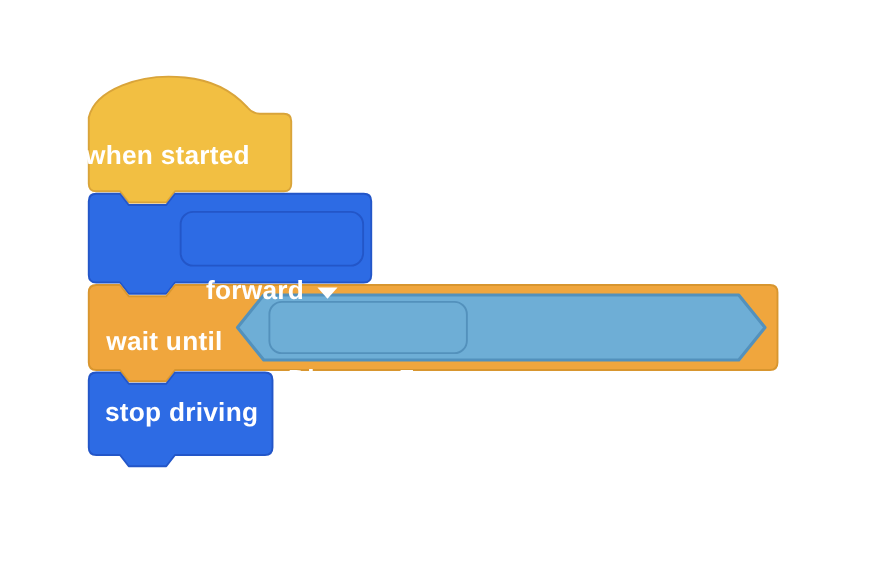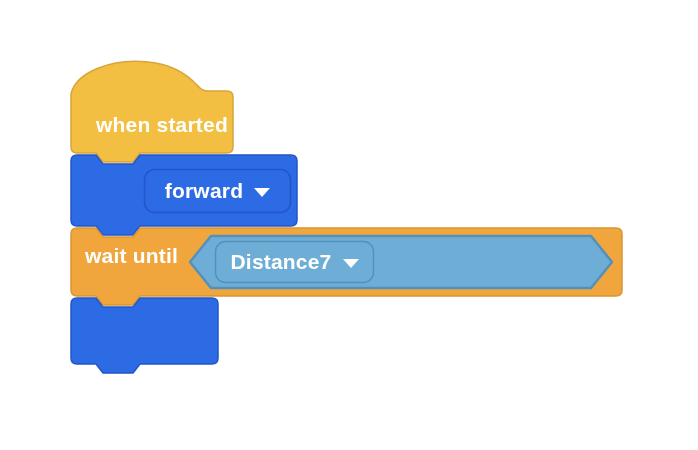--- a/index.html
+++ b/index.html
@@ -18,20 +18,21 @@
     color:#ffffff;
     font-weight:700;font-size:21px;letter-spacing:0.2px;
     white-space:nowrap;
     pointer-events:none;
   }
   .dd{
     position:absolute;
     display:flex;align-items:center;justify-content:center;
     gap:11px;
     cursor:pointer;
+    margin-top:42px;
   }
   .dd-label{
     color:#ffffff;
     font-weight:700;font-size:21px;letter-spacing:0.2px;
     white-space:nowrap;
   }
   .arrow{
     width:0;height:0;
     border-left:8px solid transparent;
     border-right:8px solid transparent;
@@ -76,30 +77,31 @@
     <rect x="215.5" y="241.5" width="158" height="41" rx="10" stroke-width="1.5" fill="#6EAED6" stroke="#5391BC"></rect>
 
     <path stroke-width="1.5" stroke-linejoin="round" d="M 77,298 L 96,298 L 103,307 L 133,307 L 140,298
              L 212,298 Q 218,298 218,304
              L 218,358 Q 218,364 212,364
              L 140,364 L 133,373 L 103,373 L 96,364
              L 77,364 Q 71,364 71,358
              L 71,304 Q 71,298 77,298 Z" fill="#2D6BE4" stroke="#2356C8"></path>
   </svg>
 
-  <div class="lbl" style="left:96px;top:112px">when started</div>
+  <div class="lbl" style="left:68px;top:112px">when started</div>
 
 
   <div class="dd" style="left:144px;top:169px;width:147px;height:43px">
     <span class="dd-label">forward</span>
     <span class="arrow"></span>
   </div>
 
-  <div class="lbl" style="left:85px;top:243px">wait until</div>
+  <div class="lbl" style="left:85px;top:261px">wait until</div>
 
   <div class="dd" style="left:215px;top:241px;width:159px;height:42px">
     <span class="dd-label">Distance7</span>
     <span class="arrow"></span>
   </div>
 
 
+  <div class="lbl" style="left:84px;top:318px">stop driving</div>
 
 </div>
 
 </body></html>

